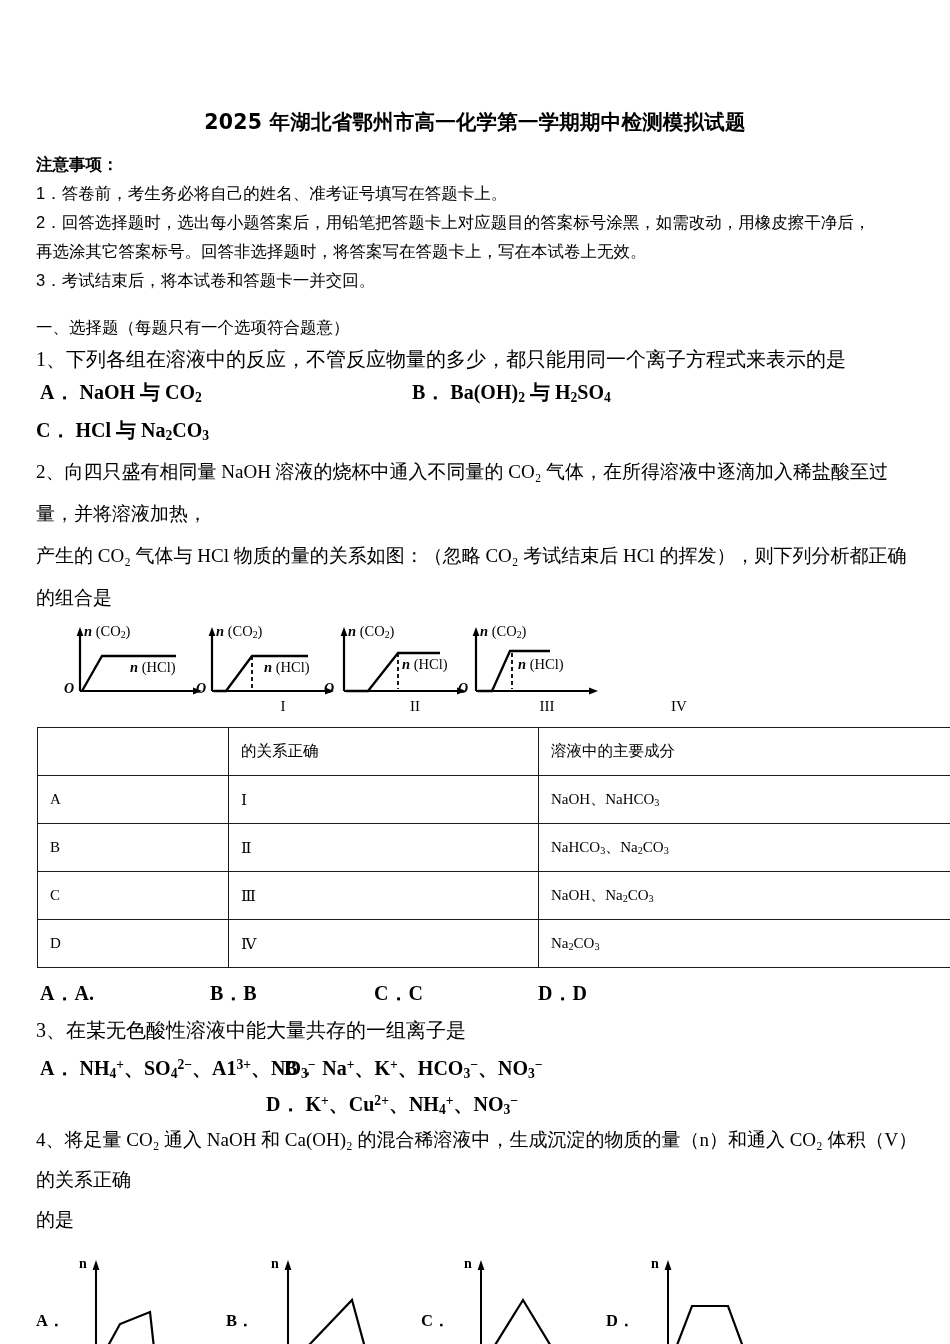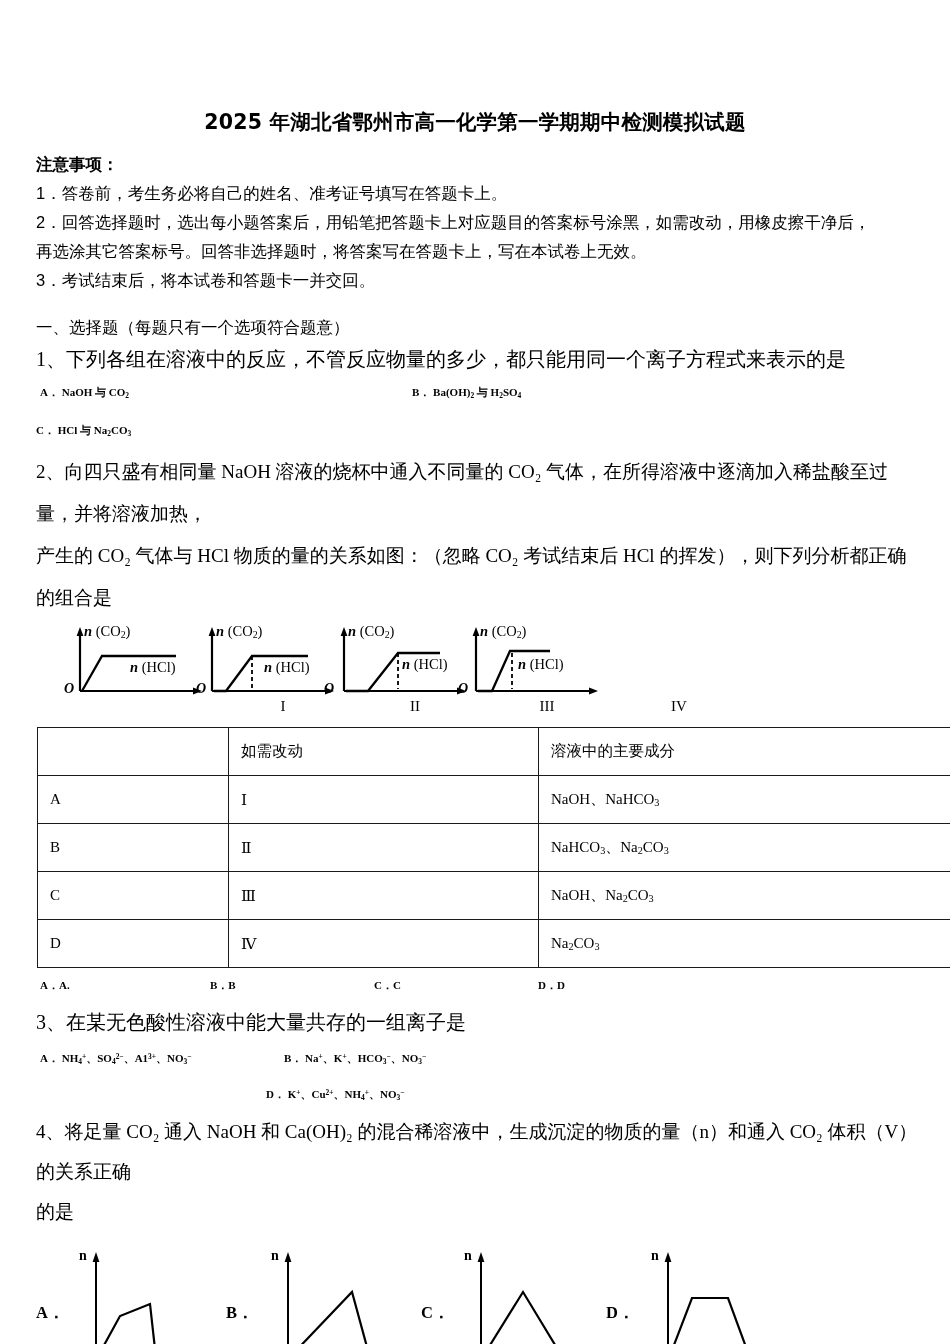--- a/index.html
+++ b/index.html
@@ -52,21 +52,21 @@
   }
   .q-text {
     font-size: 20px;
     line-height: 32px;
   }
   .q-text-wide {
     font-size: 19px;
     line-height: 42px;
   }
   .opt-row {
-    font-size: 11px;
+    font-size: 20px;
     line-height: 34px;
     position: relative;
     height: 34px;
     text-align: center;
   }
   .opt {
     position: absolute;
     top: 0;
     font-weight: bold;
     white-space: nowrap;
@@ -242,21 +242,21 @@
         <span style="position:absolute; left:26px; top:0px; font-size:14.5px;"><i class="rn">n</i> (CO<sub>2</sub>)</span>
         <span style="position:absolute; left:64px; top:33px; font-size:14.5px;"><i class="rn">n</i> (HCl)</span>
         <span class="q2-cap">IV</span>
       </div>
     </div>
 
     <table class="main-tbl">
       <tbody>
         <tr>
           <td class="col-a tbl-head-cell"></td>
-          <td class="col-b tbl-head-cell">如需改动</td>
+          <td class="col-b tbl-head-cell">的关系正确</td>
           <td class="col-c tbl-head-cell">溶液中的主要成分</td>
         </tr>
         <tr>
           <td class="col-a">A</td>
           <td class="col-b rmn">Ⅰ</td>
           <td class="col-c">NaOH、NaHCO<sub>3</sub></td>
         </tr>
         <tr>
           <td class="col-a">B</td>
           <td class="col-b rmn">Ⅱ</td>
@@ -268,21 +268,21 @@
           <td class="col-c">NaOH、Na<sub>2</sub>CO<sub>3</sub></td>
         </tr>
         <tr>
           <td class="col-a">D</td>
           <td class="col-b rmn">Ⅳ</td>
           <td class="col-c">Na<sub>2</sub>CO<sub>3</sub></td>
         </tr>
       </tbody>
     </table>
 
-    <div class="opt-row" style="height:36px; margin-top:0;">
+    <div class="opt-row" style="height:36px; margin-top:8px;">
       <span class="opt" style="left:4px"><span>A．</span><span>A.</span></span>
       <span class="opt" style="left:174px"><span>B．</span><span>B</span></span>
       <span class="opt" style="left:338px"><span>C．</span><span>C</span></span>
       <span class="opt" style="left:502px"><span>D．</span><span>D</span></span>
     </div>
 
     <div class="q-text" style="line-height:36px">3、在某无色酸性溶液中能大量共存的一组离子是</div>
 
     <div class="opt-row" style="height:36px">
       <span class="opt" style="left:4px"><span>A．</span>&nbsp;<span>NH<sub>4</sub><sup>+</sup>、SO<sub>4</sub><sup>2−</sup>、A1<sup>3+</sup>、NO<sub>3</sub><sup>−</sup></span></span>

